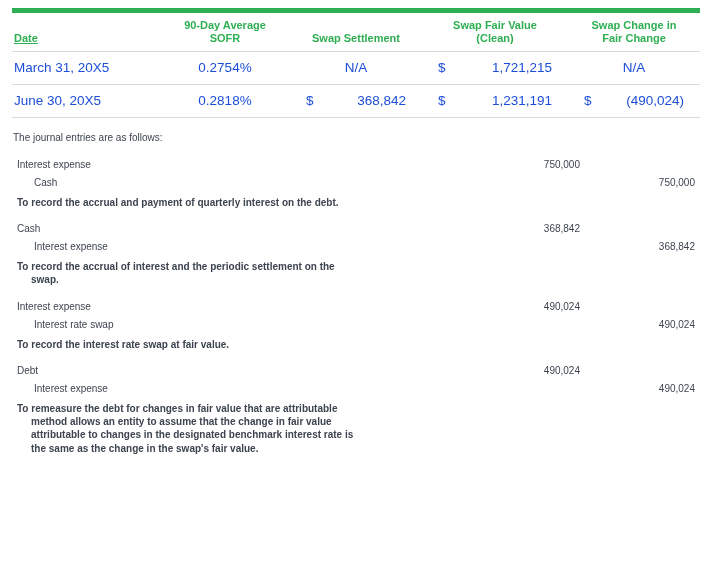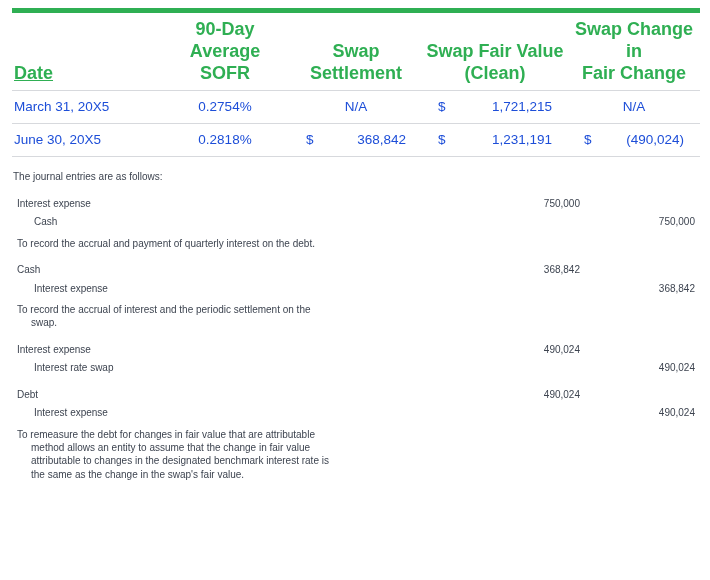--- a/index.html
+++ b/index.html
@@ -34,21 +34,21 @@
   }
   table.data-table {
     border-collapse: collapse;
     width: 688px;
     table-layout: fixed;
     margin-top: 0;
   }
   table.data-table th {
     color: #2FAF53;
     font-weight: bold;
-    font-size: 18px;
+    font-size: 11px;
     vertical-align: bottom;
     padding: 6px 2px 5px 2px;
     border-bottom: 1px solid #d7d9dd;
     line-height: 1.22;
   }
   th.th-date {
     text-align: left;
     padding-left: 2px;
     text-decoration: underline;
   }
@@ -120,22 +120,23 @@
   .je-credit {
     width: 112px;
     flex: 0 0 112px;
     text-align: right;
     padding-right: 3px;
   }
   .je-desc {
     padding-left: 4px;
     max-width: 470px;
     text-indent: 0;
-    margin-top: 8px;
+    margin-top: 2px;
     line-height: 1.33;
+    font-weight: bold;
   }
   .je-desc .hang {
     display: block;
     padding-left: 14px;
   }
   .je-desc .first {
     display: block;
     padding-left: 0;
   }
 </style>
@@ -260,20 +261,23 @@
       <div class="je-row">
         <div class="je-account">Interest expense</div>
         <div class="je-debit">490,024</div>
         <div class="je-credit"></div>
       </div>
       <div class="je-row">
         <div class="je-account indent">Interest rate swap</div>
         <div class="je-debit"></div>
         <div class="je-credit">490,024</div>
       </div>
+      <div class="je-desc">
+        <span class="first">To record the interest rate swap at fair value.</span>
+      </div>
     </div>
 
     <div class="entry-block">
       <div class="je-row">
         <div class="je-account">Debt</div>
         <div class="je-debit">490,024</div>
         <div class="je-credit"></div>
       </div>
       <div class="je-row">
         <div class="je-account indent">Interest expense</div>

